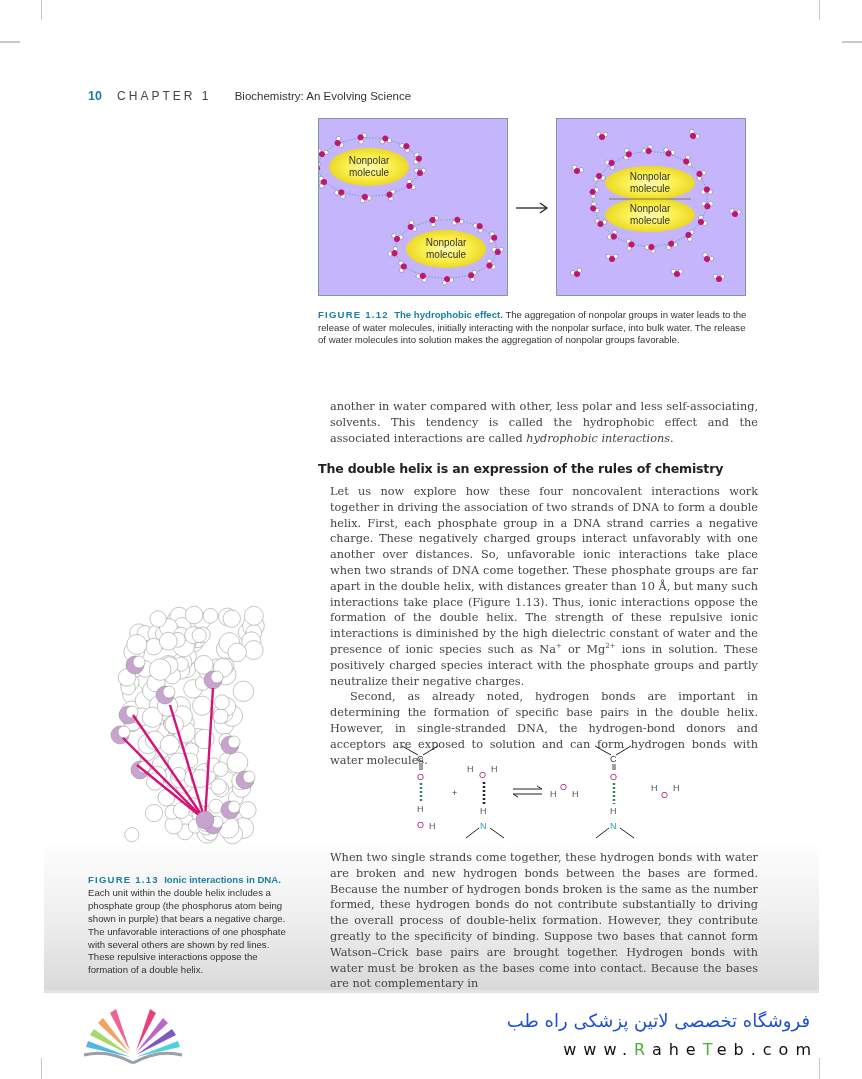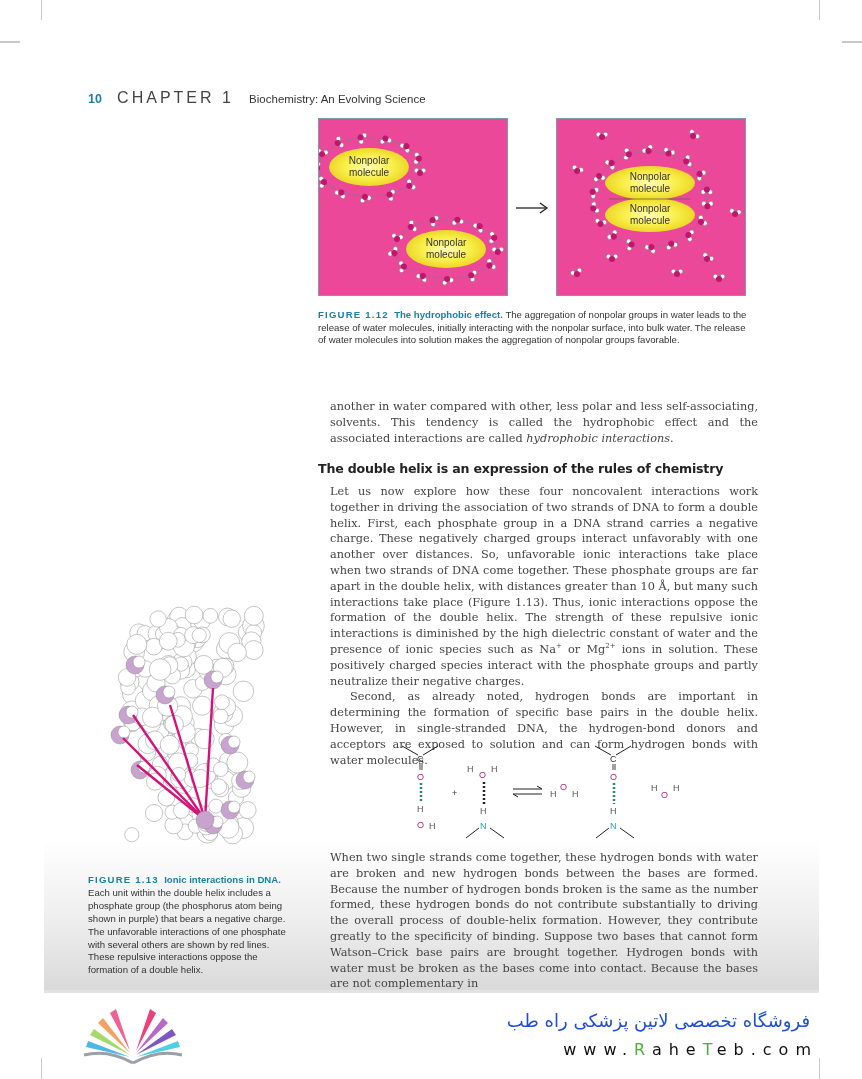--- a/index.html
+++ b/index.html
@@ -3,22 +3,22 @@
 <meta charset="utf-8">
 <style>
   html,body{margin:0;padding:0;}
   body{width:862px;height:1079px;position:relative;background:#ffffff;overflow:hidden;font-family:"DejaVu Serif",serif;}
   .crop{position:absolute;background:#c8c8c8;}
   .page-shade{position:absolute;left:44px;top:840px;width:775px;height:152px;
     background:linear-gradient(to bottom,rgba(255,255,255,0) 0%,rgba(225,225,225,0.6) 55%,#d9d9d9 100%);}
   .page-edge{position:absolute;left:44px;top:990px;width:775px;height:3px;background:#e2e2e2;}
   .running-head{position:absolute;left:88px;top:89px;font-family:"Liberation Sans",sans-serif;font-size:11.5px;color:#333;white-space:nowrap;}
   .running-head .pnum{color:#1a7fa6;font-weight:bold;font-size:12.5px;margin-right:12px;text-align:right;}
-  .running-head .chap{letter-spacing:3px;color:#444;font-size:16px;margin-right:12px;}
-  .fig-panel{position:absolute;background:#ec4899;border:1px solid #7f98a6;}
+  .running-head .chap{letter-spacing:3px;color:#444;font-size:12px;margin-right:20px;}
+  .fig-panel{position:absolute;background:#c4b5fd;border:1px solid #7f98a6;}
   .fig-panel svg{position:absolute;left:0;top:0;}
   .arrow{position:absolute;left:515px;top:200px;}
   .caption{position:absolute;font-family:"Liberation Sans",sans-serif;font-size:9.6px;line-height:12.6px;color:#333;}
   .caption .fig-label{color:#1a7fa6;font-weight:bold;letter-spacing:1.2px;}
   .caption .fig-title{color:#1a7fa6;font-weight:bold;}
   .body-text{position:absolute;left:330px;width:428px;font-family:"DejaVu Serif",serif;font-size:11.3px;line-height:15.8px;color:#444;text-align:justify;}
   .body-text p{margin:0;}
   .body-text .indent{text-indent:20px;}
   .body-text sup{font-size:7px;line-height:0;}
   .section-head{position:absolute;left:318px;top:461px;font-family:"DejaVu Sans",sans-serif;font-size:12.6px;font-weight:bold;color:#222;white-space:nowrap;letter-spacing:-0.2px;}

